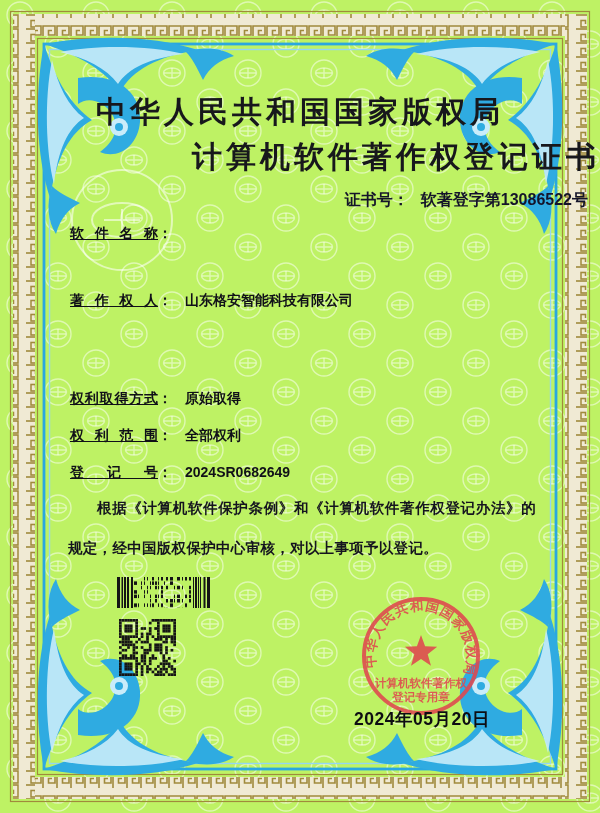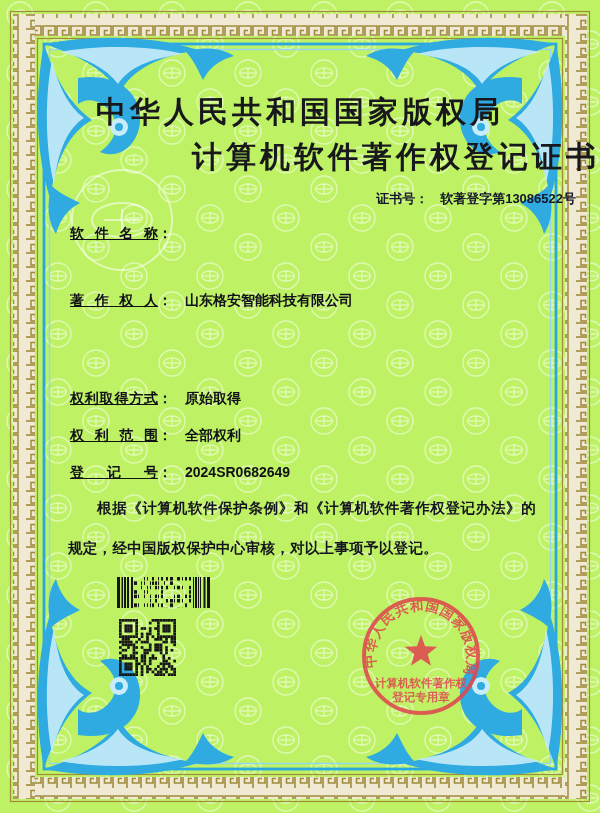--- a/index.html
+++ b/index.html
@@ -9,21 +9,21 @@
     font-family:"Liberation Sans",sans-serif;color:#15151a;padding-left:40px;
   }
   svg.layer{position:absolute;left:0;top:0;}
   .title{
     position:absolute;top:92px;left:0;width:600px;text-align:center;
     font-family:"Liberation Serif",serif;font-weight:900;font-size:30px;
     letter-spacing:4px;color:#17171c;white-space:nowrap;
   }
   .subtitle{top:137px;text-align:right;}
   .cert-line{
-    position:absolute;top:190px;right:64px;font-size:13px;font-weight:bold;
+    position:absolute;top:190px;right:52px;font-size:16px;font-weight:bold;
     color:#14142a;white-space:nowrap;
   }
   .cert-line .v{margin-left:12px;}
   .row{position:absolute;left:70px;display:flex;align-items:flex-start;
        font-size:14px;font-weight:bold;color:#101018;}
   .row .lbl{display:inline-block;width:88px;text-align:justify;text-align-last:justify;text-decoration:underline;}
   .row .colon{display:inline-block;width:12px;}
   .row .val{margin-left:15px;white-space:nowrap;}
   .row .val .v2{display:block;margin-top:7px;letter-spacing:1px;}
   .r1{top:225px;} .r2{top:292px;} .r3{top:390px;justify-content:flex-end;} .r4{top:427px;} .r5{top:464px;justify-content:center;}
@@ -475,14 +475,15 @@
       <path id="sealArc" d="M 24,85 A 46,46 0 1 1 108,85" fill="none"></path>
       <text font-size="13.5" fill="#e0484f" font-weight="bold" letter-spacing="1">
         <textPath href="#sealArc" startOffset="8">中华人民共和国国家版权局</textPath>
       </text>
       <polygon points="66,45 70.1,56.3 82.2,56.7 72.7,64.2 76,75.8 66,69 56,75.8 59.3,64.2 49.8,56.7 61.9,56.3" fill="#e0484f"></polygon>
       <text x="66" y="97" text-anchor="middle" font-size="11.5" fill="#e0484f" font-weight="bold">计算机软件著作权</text>
       <text x="66" y="111" text-anchor="middle" font-size="11.5" fill="#e0484f" font-weight="bold">登记专用章</text>
     </g>
   </svg>
 
+  <div class="date">2024年05月20日</div>
 
 </div>
 
 </body></html>

